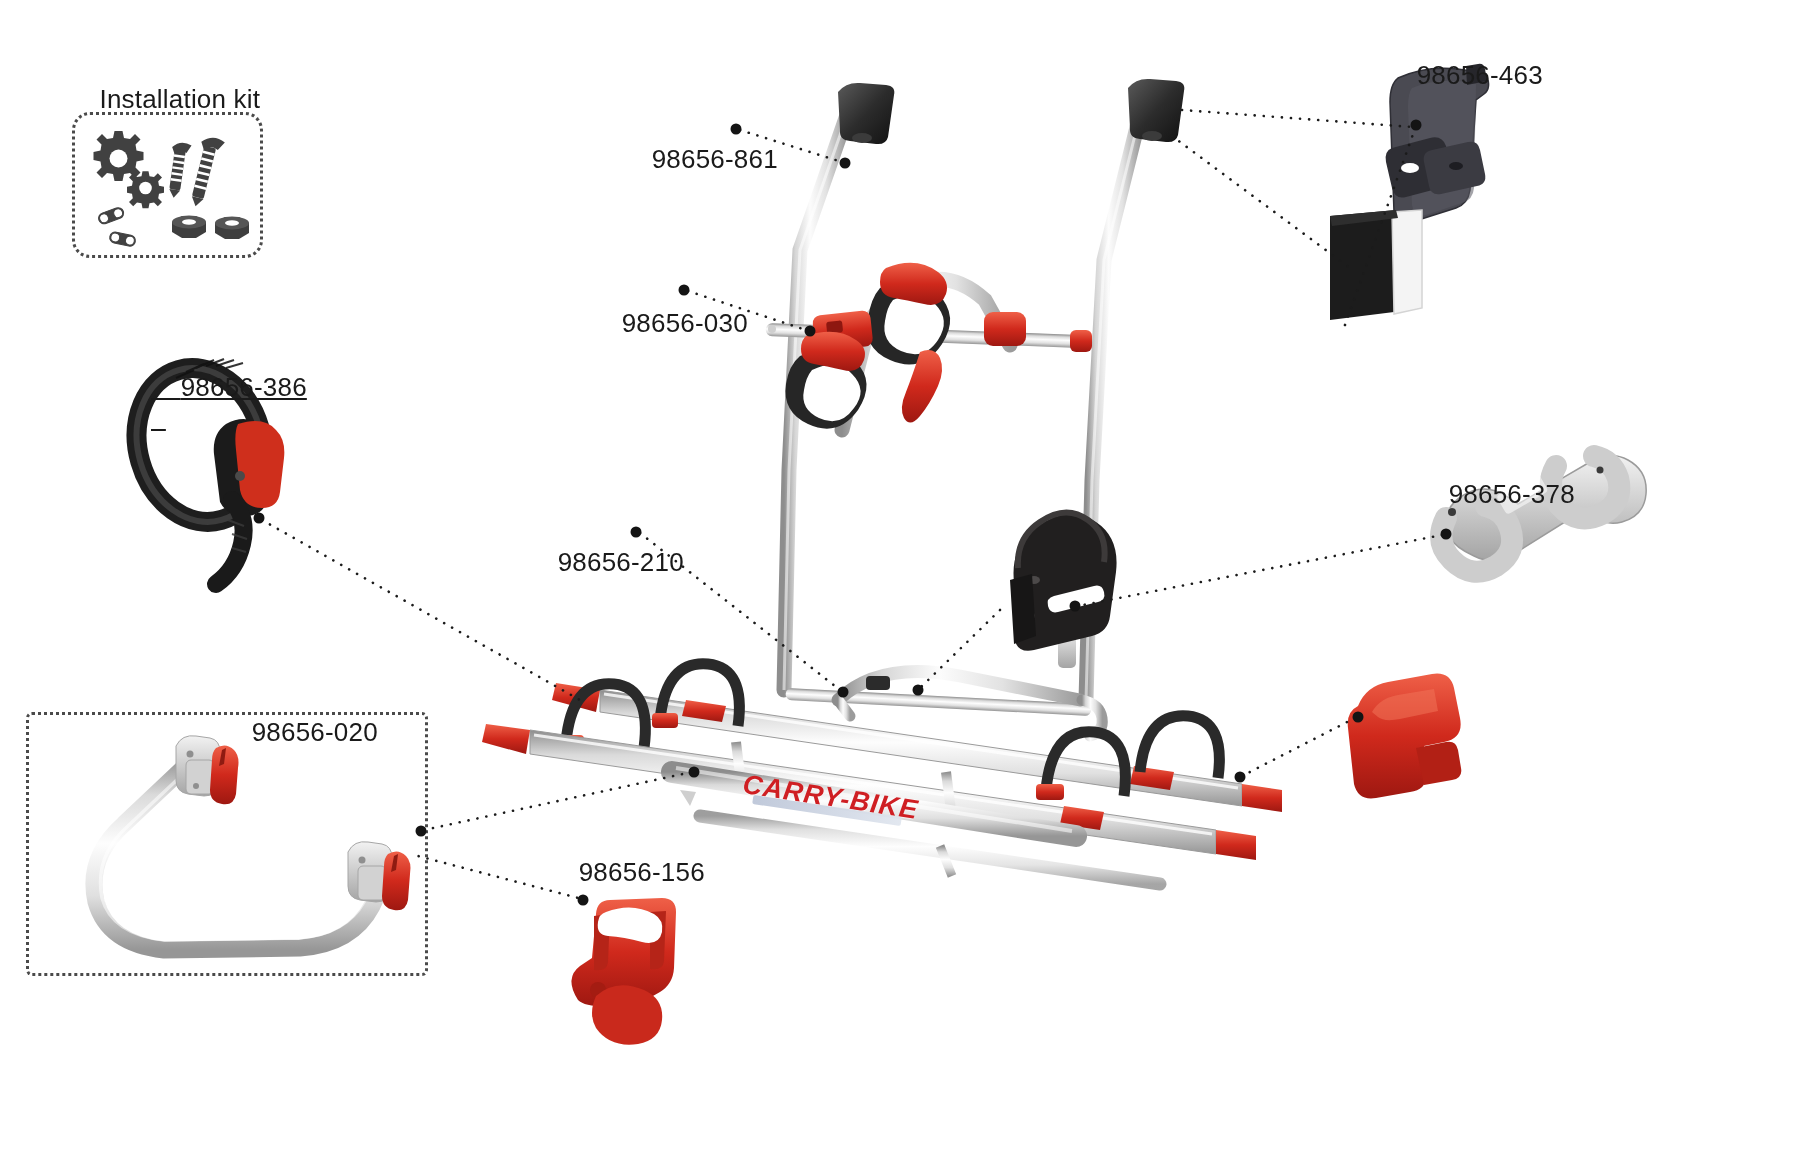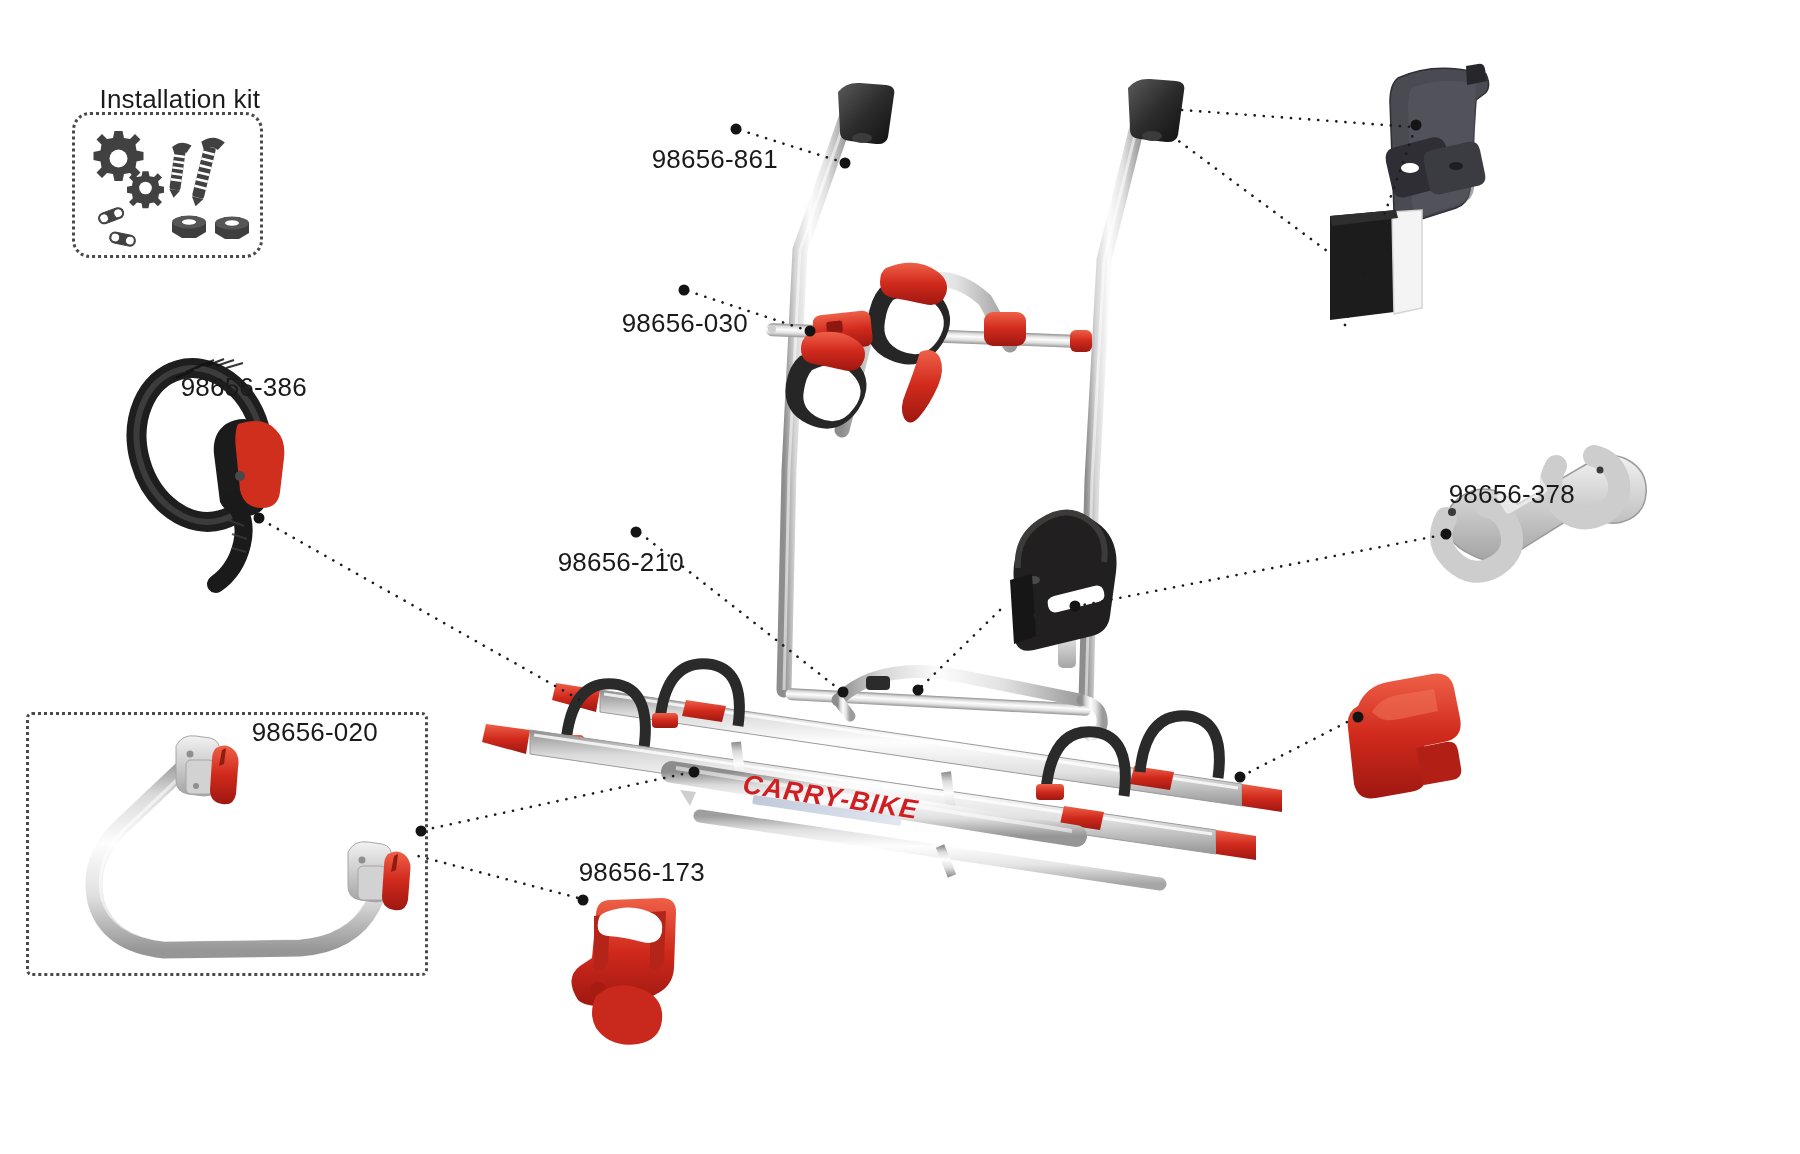--- a/index.html
+++ b/index.html
@@ -421,29 +421,32 @@
     <path class="dotline" d="M586 900 L418 856"></path>
     <circle class="dot" cx="583" cy="900" r="5.5"></circle>
   </svg>
 
   <div class="lbl" style="left:622px;top:112px;">
     <span>98656-861</span>
   </div>
   <div class="lbl" style="left:592px;top:276px;">
     <span>98656-030</span>
   </div>
-  <div class="lbl" style="left:151px;top:340px;">
+  <div class="lbl" style="left:1387px;top:28px;">
+    <span>98656-463</span>
+  </div>
+  <div class="lbl" style="left:151px;top:340px;text-decoration:underline;">
     <span>98656-386</span>
   </div>
   <div class="lbl" style="left:528px;top:515px;">
     <span>98656-210</span>
   </div>
   <div class="lbl" style="left:1419px;top:447px;">
     <span>98656-378</span>
   </div>
   <div class="lbl" style="left:222px;top:685px;">
     <span>98656-020</span>
   </div>
   <div class="lbl" style="left:549px;top:825px;">
-    <span>98656-173</span>
+    <span>98656-156</span>
   </div>
 
 </div>
 
 </body></html>

